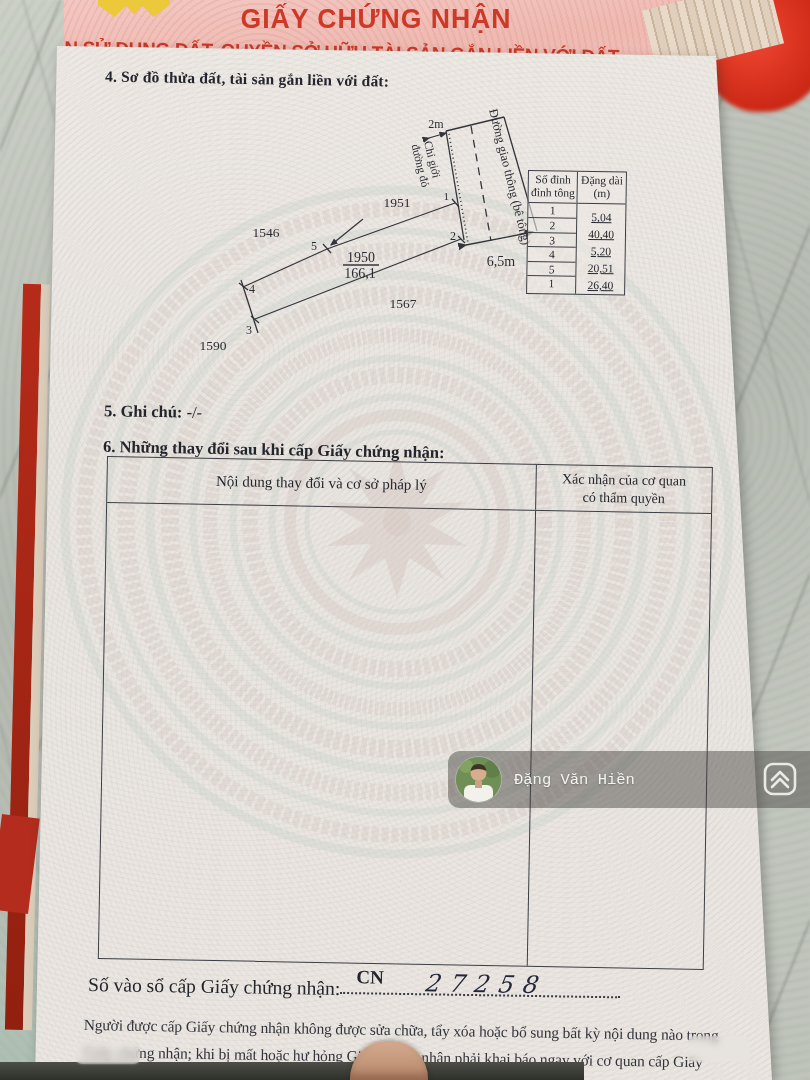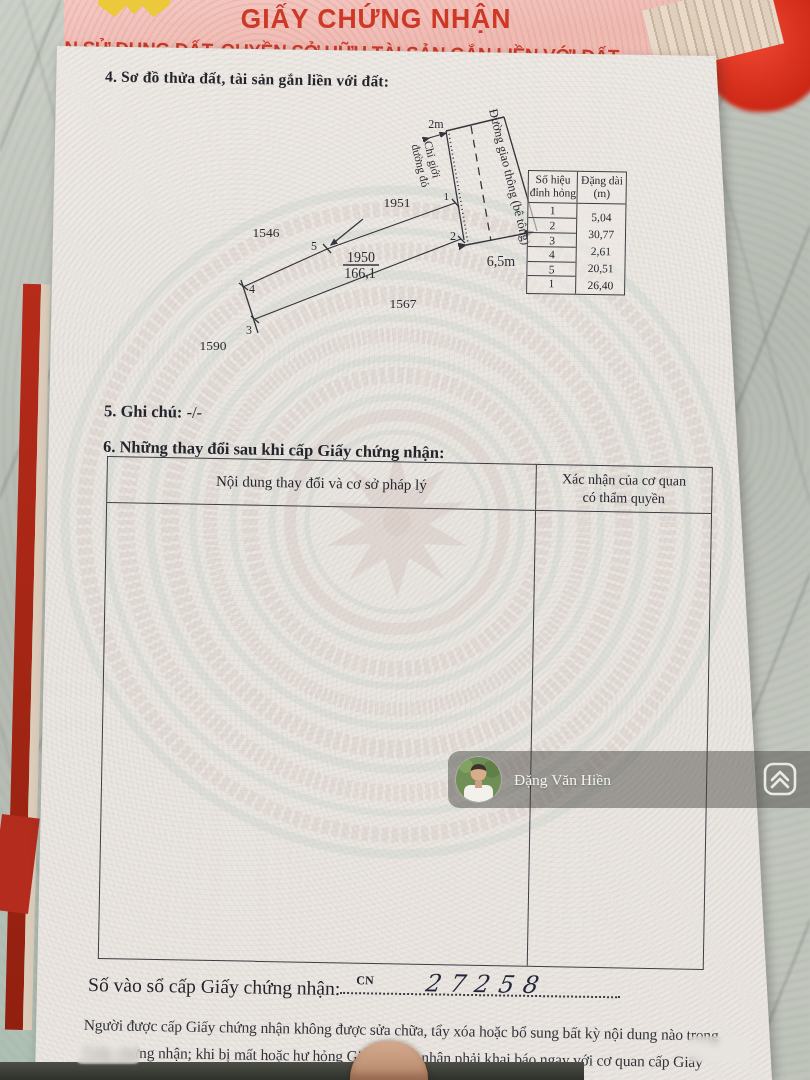--- a/index.html
+++ b/index.html
@@ -79,58 +79,58 @@
     font-size:11.5px; color:#26272e; }
   .vtable .vhead { display:flex; border-bottom:1.4px solid #3c3e45; text-align:center; }
   .vtable .vhead > div { padding:2px 0 3px; line-height:1.15; }
   .vtable .vh1 { width:51%; border-right:1.4px solid #3c3e45; }
   .vtable .vh2 { width:49%; }
   .vtable .vbody { display:flex; }
   .vtable .vcol1 { width:51%; border-right:1.4px solid #3c3e45; text-align:center; }
   .vtable .vcol1 > div { height:14.6px; line-height:14.6px; border-bottom:1.1px solid #3c3e45; }
   .vtable .vcol1 > div:last-child { border-bottom:none; }
   .vtable .vcol2 { width:49%; text-align:center; padding-top:5px; }
-  .vtable .vcol2 > div { height:16.9px; line-height:16.9px; }
+  .vtable .vcol2 > div { height:16.9px; line-height:16.9px;text-decoration:underline; }
 
   
   .s6-table { position:absolute; left:77px; top:412px; width:606px; height:503px;
     border:1.5px solid #3c3e45; transform:rotate(1.05deg); transform-origin:top left; color:#26272e; }
   .s6-header { display:flex; height:46px; border-bottom:1.5px solid #3c3e45; }
   .s6-c1 { width:71%; border-right:1.5px solid #3c3e45; display:flex; align-items:center; justify-content:center;
     font-size:15px; }
   .s6-c2 { width:29%; display:flex; align-items:center; justify-content:center; text-align:center;
     font-size:14px; line-height:1.25; }
   .s6-body { display:flex; height:455px; }
   .s6-b1 { width:71%; border-right:1.5px solid #3c3e45; }
   .s6-b2 { width:29%; }
 
   
   .registry { position:absolute; left:58px; top:908px; width:520px; height:46px; transform:rotate(.9deg);
     transform-origin:left bottom; }
   .reg-label { position:absolute; left:0; bottom:2px; font-size:19.5px; color:#23242c; }
   .reg-dots { position:absolute; left:252px; right:-12px; bottom:8px; border-bottom:2.2px dotted #3a3b42; }
-  .reg-prefix { position:absolute; left:268px; bottom:14px; font-weight:bold; font-size:12px; color:#23242c; }
+  .reg-prefix { position:absolute; left:268px; bottom:14px; font-weight:bold; font-size:19px; color:#23242c; }
   .reg-number { position:absolute; left:338px; bottom:6px; font-style:italic; font-size:24px; color:#23263a;
     letter-spacing:9px; transform:skewX(-10deg); font-family:"DejaVu Serif",serif; }
 
   .footer-text { position:absolute; left:54px; top:968px; width:664px; font-size:15.5px; line-height:1.74;
     color:#32333b; transform:rotate(.95deg); transform-origin:left top; letter-spacing:-.15px; }
   .footer-text span { display:block; }
 
   .smudge { position:absolute; z-index:6; background:rgba(232,228,222,.55); filter:blur(1px);
     backdrop-filter:blur(3px); border-radius:6px; }
   .smudge.a { left:76px; top:1042px; width:64px; height:22px; }
   .smudge.b { left:688px; top:1036px; width:62px; height:26px; }
 
   
   .band { position:absolute; left:448px; top:751px; width:362px; height:57px; z-index:6;
     background:rgba(66,64,58,.46); border-radius:12px 0 0 12px; display:flex; align-items:center; }
   .avatar { width:45px; height:45px; border-radius:50%; overflow:hidden; margin-left:8px; flex:0 0 45px;
     box-shadow:0 0 0 1px rgba(255,255,255,.25); }
-  .band-name { margin-left:13px; font-family:Liberation Serif, serif; font-size:15.5px; color:#f3f3f0;
+  .band-name { margin-left:13px; font-family:Liberation Mono, monospace; font-size:15.5px; color:#f3f3f0;
     text-shadow:0 1px 2px rgba(0,0,0,.25); }
   .band-logo { position:absolute; right:13px; top:11px; width:34px; height:34px; opacity:.92; }
 
   .bottom-shadow { position:absolute; left:0; top:1062px; width:584px; height:18px; z-index:5;
     background:linear-gradient(#4c4e47,#2e302a); }
   .finger { position:absolute; left:350px; top:1041px; width:78px; height:40px; z-index:7;
     background:linear-gradient(#d4aa8e,#b5876a); border-radius:46% 46% 6px 6px / 95% 95% 0 0;
     box-shadow:inset 0 -7px 9px rgba(110,64,45,.45), 0 0 5px rgba(50,35,25,.5); }
 </style>
 </head>
@@ -229,41 +229,41 @@
     <text x="213" y="350" font-size="13.5" text-anchor="middle">1590</text>
 
     <text x="361" y="262" font-size="14" text-anchor="middle">1950</text>
     <line class="thin" x1="343" y1="265" x2="379" y2="265"></line>
     <text x="360" y="278" font-size="14" text-anchor="middle">166,1</text>
   </svg>
 
   <div class="vtable">
     <div class="vhead">
       <div class="vh1">
-        <div>Số hiệu</div>
-        <div>đỉnh hỏng</div>
+        <div>Số đỉnh</div>
+        <div>đỉnh tông</div>
       </div>
       <div class="vh2">
         <div>Đặng dài</div>
         <div>(m)</div>
       </div>
     </div>
     <div class="vbody">
       <div class="vcol1">
         <div>1</div>
         <div>2</div>
         <div>3</div>
         <div>4</div>
         <div>5</div>
         <div>1</div>
       </div>
       <div class="vcol2">
         <div>5,04</div>
-        <div>30,77</div>
-        <div>2,61</div>
+        <div>40,40</div>
+        <div>5,20</div>
         <div>20,51</div>
         <div>26,40</div>
       </div>
     </div>
   </div>
 
   <div class="s5-line">
     <b>5. Ghi chú:</b><span> -/-</span>
   </div>
 

